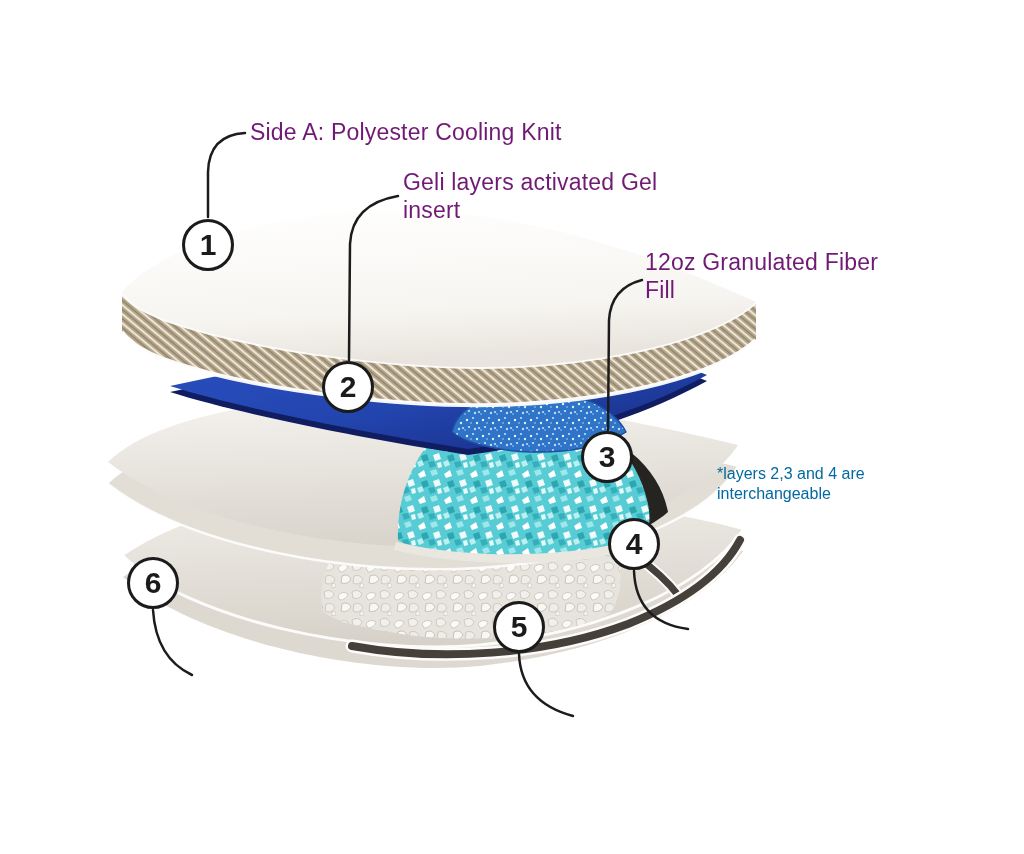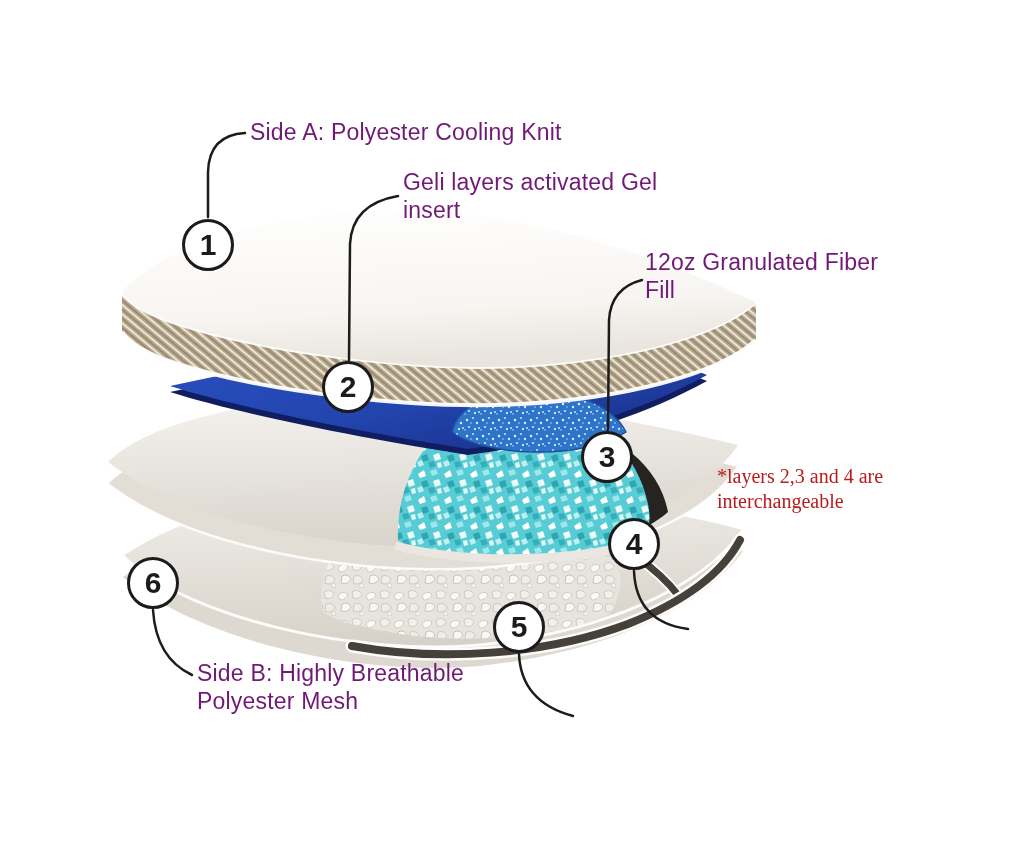--- a/index.html
+++ b/index.html
@@ -1,20 +1,20 @@
 <!DOCTYPE html>
 <html><head>
 <meta charset="utf-8">
 <style>
   html,body{margin:0;padding:0;background:#ffffff;}
   .stage{position:relative;width:1024px;height:854px;background:#ffffff;overflow:hidden;
          font-family:"Liberation Sans",sans-serif;}
   .art{position:absolute;left:0;top:0;}
   .lbl{position:absolute;font-size:23px;line-height:1.22;letter-spacing:.2px;color:#701a75;}
-  .note{position:absolute;font-size:20px;line-height:1.25;color:#b91c1c;font-family:Liberation Serif, serif;}
+  .note{position:absolute;font-size:16px;line-height:1.25;color:#0369a1;}
   .badge{position:absolute;width:52px;height:52px;box-sizing:border-box;border:3.5px solid #1b1b1b;
          border-radius:50%;background:#ffffff;display:flex;align-items:center;justify-content:center;
          font-weight:700;font-size:30px;color:#1b1b1b;}
 </style>
 </head>
 <body>
 
 <div class="stage">
 
   <svg class="art" width="1024" height="854" viewBox="0 0 1024 854">
@@ -160,15 +160,14 @@
       <span>5</span>
     </div>
   <div class="badge" style="left:127px;top:557px">
       <span>6</span>
     </div>
 
   <div class="lbl" style="left:250px;top:118px;width:360px">Side A: Polyester Cooling Knit</div>
   <div class="lbl" style="left:403px;top:168px;width:290px">Geli layers activated Gel insert</div>
   <div class="lbl" style="left:645px;top:248px;width:240px">12oz Granulated Fiber Fill</div>
   <div class="note" style="left:717px;top:464px;width:180px">*layers 2,3 and 4 are interchangeable</div>
-  <div class="lbl" style="left:197px;top:659px;width:285px">Side B: Highly Breathable Polyester Mesh</div>
 
 </div>
 
 </body></html>

